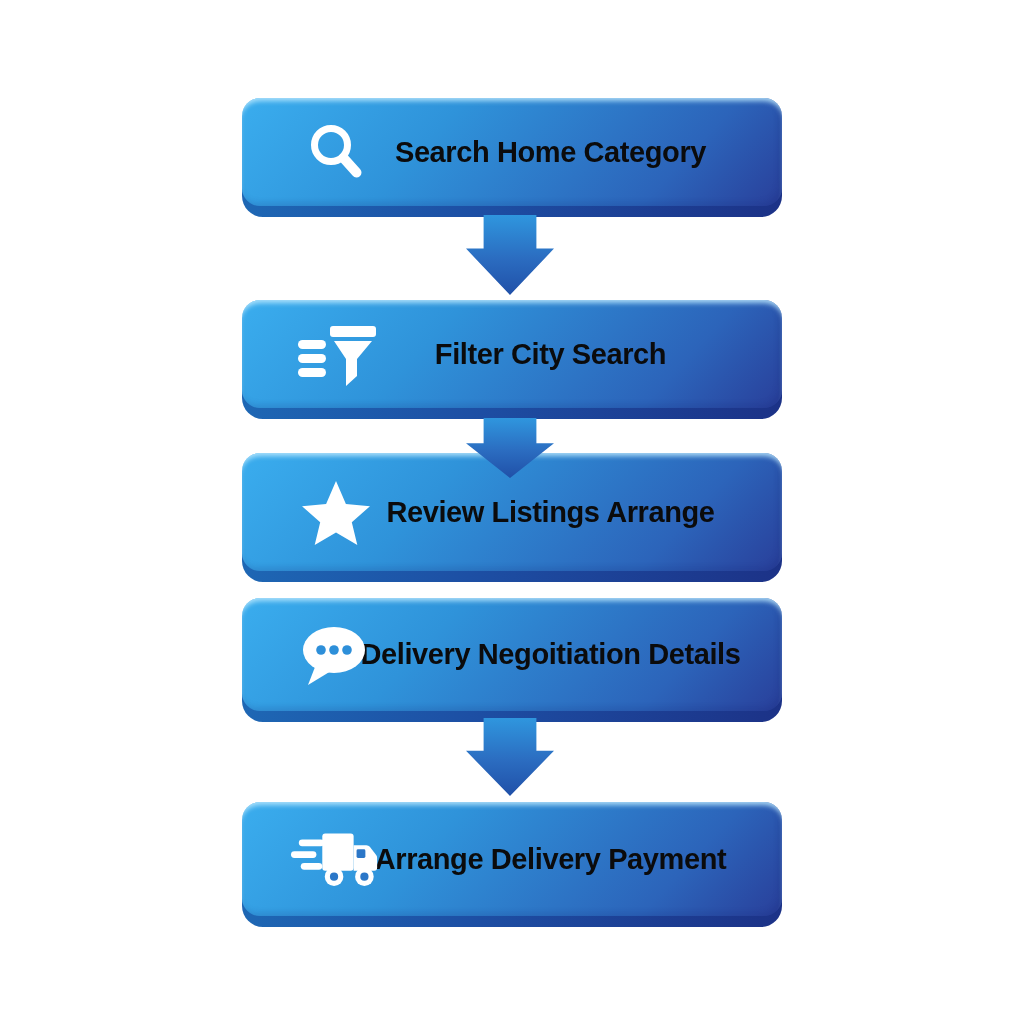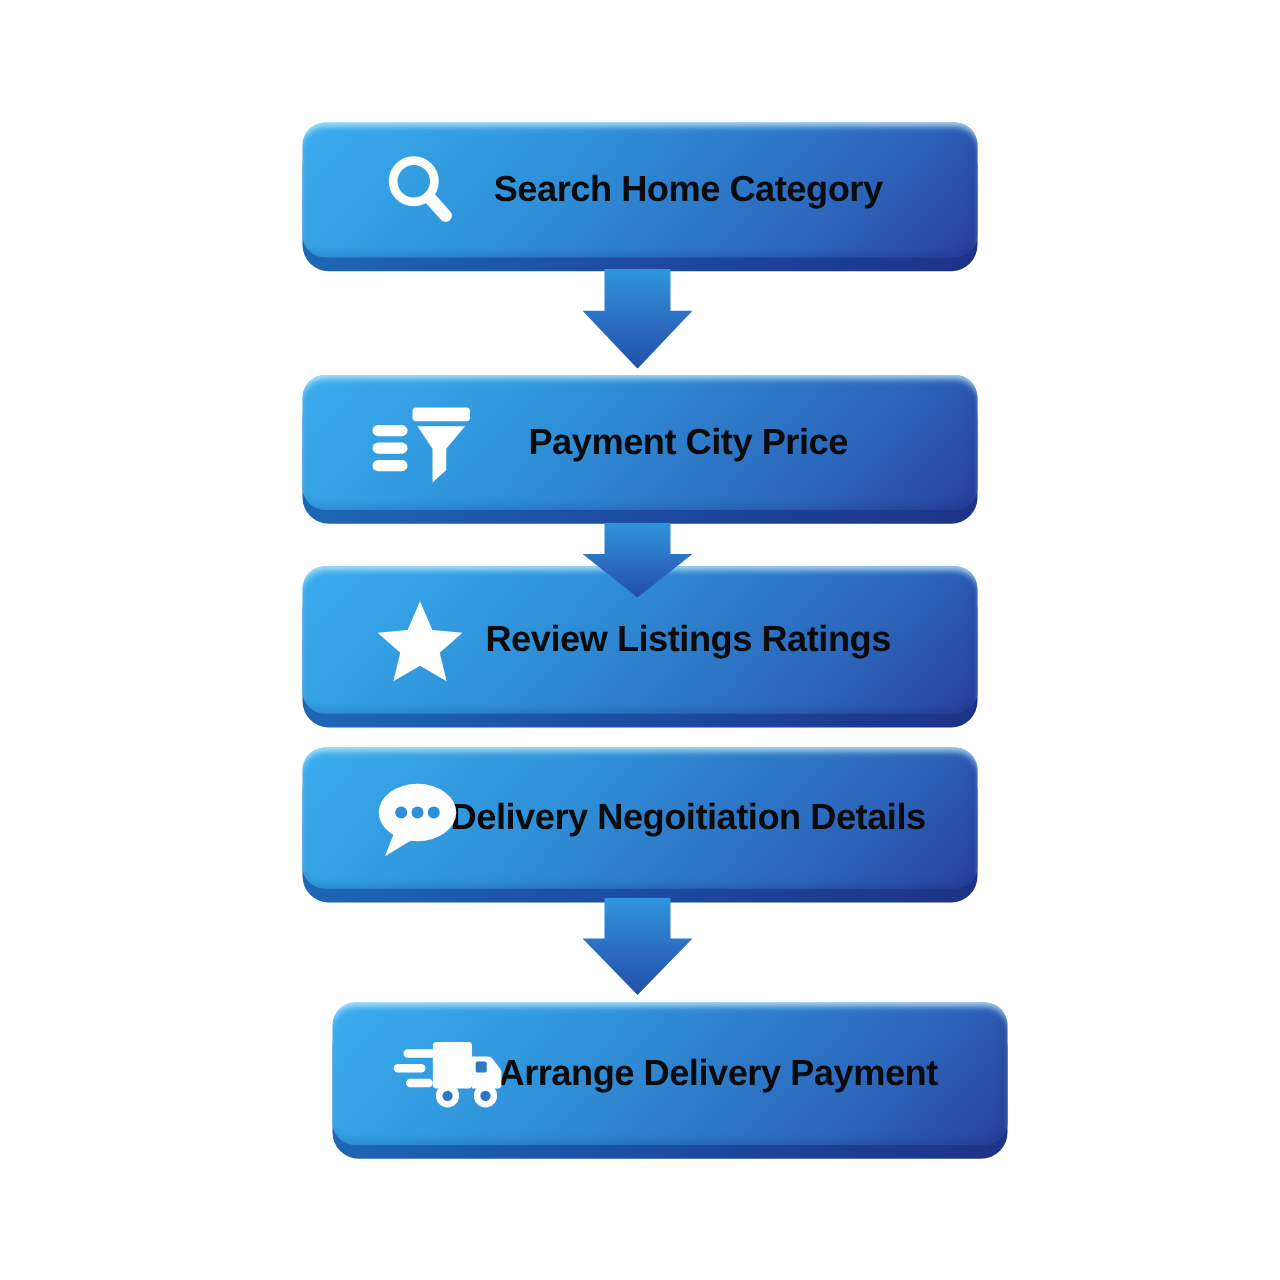--- a/index.html
+++ b/index.html
@@ -47,21 +47,21 @@
   }
   #arrow-1{top:215px;height:80px;}
   #arrow-2{top:418px;height:60px;}
   #arrow-3{top:718px;height:78px;}
 
   
   #step-1{top:98px;height:108px;}
   #step-2{top:300px;height:108px;}
   #step-3{top:453px;height:118px;}
   #step-4{top:598px;height:113px;}
-  #step-5{top:802px;height:114px;margin-left:24px;}
+  #step-5{top:802px;height:114px;}
 
   svg{display:block;}
 </style>
 </head>
 <body>
 
 <div class="canvas">
 
   <div class="step-box" id="step-1">
     <div class="bevel"></div>
@@ -85,36 +85,36 @@
     <div class="content">
       <div class="step-icon">
         <svg width="84" height="74" viewBox="0 0 84 72">
           <rect x="4" y="22" width="28" height="9" rx="4.5" fill="#ffffff"></rect>
           <rect x="4" y="36" width="28" height="9" rx="4.5" fill="#ffffff"></rect>
           <rect x="4" y="50" width="28" height="9" rx="4.5" fill="#ffffff"></rect>
           <rect x="36" y="8" width="46" height="11" rx="3" fill="#ffffff"></rect>
           <polygon points="40,23 78,23 63,41 63,58 52,68 52,41" fill="#ffffff"></polygon>
         </svg>
       </div>
-      <div class="step-label">Payment City Price</div>
+      <div class="step-label">Filter City Search</div>
     </div>
   </div>
 
   <div class="flow-arrow" id="arrow-2"></div>
 
   <div class="step-box" id="step-3">
     <div class="bevel"></div>
     <div class="face"></div>
     <div class="content">
       <div class="step-icon">
         <svg width="68" height="66" viewBox="0 0 68 66">
           <polygon fill="#ffffff" points="34,2 43.9,25 68,27.2 49.8,43.2 55.3,66 34,53.5 12.7,66 18.2,43.2 0,27.2 24.1,25"></polygon>
         </svg>
       </div>
-      <div class="step-label">Review Listings Ratings</div>
+      <div class="step-label">Review Listings Arrange</div>
     </div>
   </div>
 
   <div class="step-box" id="step-4">
     <div class="bevel"></div>
     <div class="face"></div>
     <div class="content">
       <div class="step-icon">
         <svg width="76" height="66" viewBox="0 0 76 64">
           <ellipse cx="36" cy="27" rx="31" ry="23" fill="#ffffff"></ellipse>

